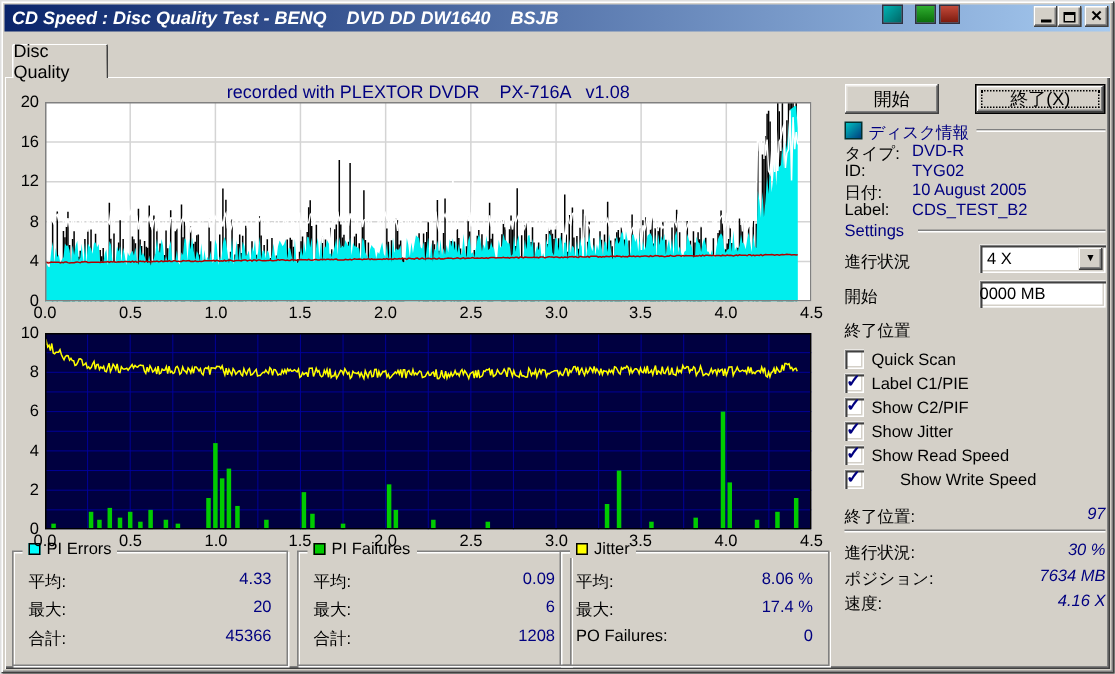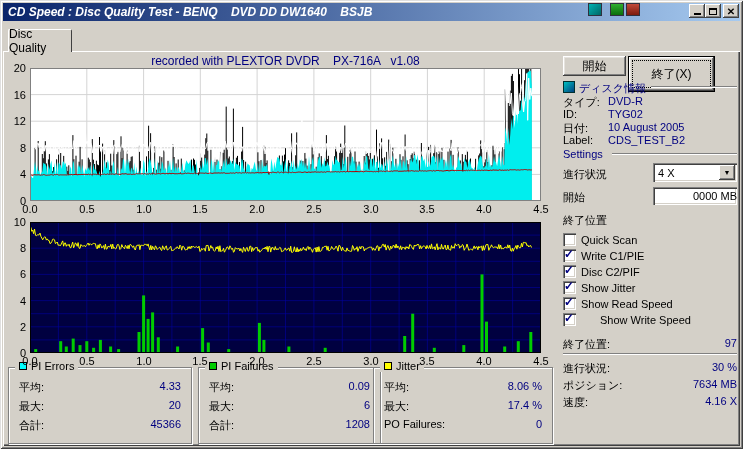--- a/index.html
+++ b/index.html
@@ -25,28 +25,28 @@
     border-top-left-radius:2px;border-top-right-radius:2px;
     display:flex;align-items:center;justify-content:center;font-size:12px;color:#000;cursor:pointer;}
   .page{position:absolute;left:3px;top:51px;width:737px;height:395px;background:#d4d0c8;
     box-shadow: inset 1px 1px 0 #ffffff, inset -1px -1px 0 #404040, inset -2px -2px 0 #808080;}
   .chart-header{position:absolute;left:30px;top:54px;width:511px;text-align:center;font-size:12px;color:#000080;white-space:pre;}
   .plot{position:absolute;}
   .ytick{position:absolute;font-size:11px;color:#000;text-align:right;}
   .xtick{position:absolute;font-size:11px;color:#000;width:30px;text-align:center;}
   .lbl{position:absolute;font-size:11px;color:#000;white-space:nowrap;}
   .val{position:absolute;font-size:11px;color:#000080;white-space:nowrap;}
-  .valr{position:absolute;right:6px;font-size:11px;color:#000080;white-space:nowrap;}
+  .valr{position:absolute;right:6px;font-size:11px;color:#000080;white-space:nowrap;font-style:italic;}
   .bluehdr{position:absolute;font-size:11px;color:#000080;white-space:nowrap;}
   .hdrline{position:absolute;height:2px;border-top:1px solid #808080;border-bottom:1px solid #ffffff;}
   .btn{position:absolute;background:#d4d0c8;font-size:12px;color:#000;display:flex;align-items:center;justify-content:center;cursor:pointer;
     box-shadow: inset -1px -1px 0 #404040, inset 1px 1px 0 #ffffff, inset -2px -2px 0 #808080, inset 2px 2px 0 #e6e3de;}
   .btn.default{border:1px solid #000000;}
   .focusring{position:absolute;left:3px;top:3px;right:3px;bottom:3px;border:1px dotted #000;}
-  .field{position:absolute;background:#ffffff;font-size:11px;color:#000;display:flex;align-items:center;justify-content:flex-end;
+  .field{position:absolute;background:#ffffff;font-size:11px;color:#000;display:flex;align-items:center;justify-content:flex-start;
     box-shadow: inset 1px 1px 0 #808080, inset 2px 2px 0 #404040, inset -1px -1px 0 #ffffff, inset -2px -2px 0 #d4d0c8;cursor:text;}
   .combo{position:absolute;background:#ffffff;font-size:11px;color:#000;display:flex;align-items:center;
     box-shadow: inset 1px 1px 0 #808080, inset 2px 2px 0 #404040, inset -1px -1px 0 #ffffff, inset -2px -2px 0 #d4d0c8;cursor:pointer;}
   .combo-val{padding-left:5px;}
   .combo-btn{position:absolute;right:2px;top:2px;bottom:2px;width:16px;background:#d4d0c8;display:flex;align-items:center;justify-content:center;
     box-shadow: inset -1px -1px 0 #404040, inset 1px 1px 0 #ffffff, inset -2px -2px 0 #808080;}
   .combo-btn .arrow{font-size:7px;color:#000;line-height:1;}
   .cb{position:absolute;width:13px;height:13px;background:#ffffff;cursor:pointer;
     box-shadow: inset 1px 1px 0 #808080, inset 2px 2px 0 #404040, inset -1px -1px 0 #ffffff, inset -2px -2px 0 #d4d0c8;}
   .chk{position:absolute;left:1px;top:-2px;font-size:12px;font-weight:bold;color:#000080;}
@@ -424,21 +424,21 @@
       <rect x="473.2" y="124.5" width="3" height="6.5" fill="#00cc00"></rect>
       <rect x="486.8" y="119.2" width="3" height="11.8" fill="#00cc00"></rect>
       <rect x="499.3" y="110.0" width="3" height="21.0" fill="#00cc00"></rect>
       <polyline points="0.0,8.6 0.9,5.6 1.8,9.3 2.7,8.1 3.6,11.7 4.5,7.0 5.5,13.3 6.4,13.8 7.3,12.8 8.2,12.9 9.1,12.8 10.0,11.1 10.9,14.3 11.8,16.2 12.7,17.8 13.6,15.7 14.5,15.0 15.4,15.1 16.4,18.1 17.3,16.9 18.2,18.4 19.1,18.5 20.0,21.6 20.9,21.2 21.8,19.6 22.7,17.3 23.6,17.2 24.5,17.8 25.4,21.6 26.3,21.0 27.3,20.0 28.2,23.4 29.1,22.6 30.0,23.9 30.9,22.9 31.8,20.5 32.7,18.9 33.6,24.2 34.5,21.1 35.4,20.9 36.3,24.3 37.2,22.6 38.2,23.6 39.1,22.2 40.0,25.5 40.9,25.8 41.8,22.8 42.7,20.1 43.6,25.8 44.5,23.8 45.4,20.8 46.3,22.1 47.2,24.3 48.1,20.6 49.1,26.1 50.0,26.4 50.9,22.5 51.8,23.8 52.7,24.1 53.6,23.9 54.5,23.5 55.4,24.8 56.3,23.5 57.2,22.3 58.1,21.0 59.0,23.3 60.0,21.6 60.9,22.5 61.8,22.8 62.7,21.7 63.6,21.4 64.5,21.6 65.4,21.7 66.3,25.4 67.2,26.9 68.1,22.8 69.0,26.1 70.0,21.9 70.9,23.5 71.8,26.0 72.7,25.2 73.6,23.6 74.5,27.3 75.4,22.1 76.3,27.2 77.2,26.7 78.1,24.1 79.0,24.9 79.9,24.9 80.9,22.4 81.8,27.0 82.7,22.1 83.6,26.3 84.5,25.5 85.4,27.0 86.3,26.4 87.2,22.9 88.1,22.2 89.0,23.8 89.9,27.5 90.8,26.6 91.8,22.6 92.7,25.0 93.6,25.5 94.5,26.8 95.4,23.3 96.3,24.5 97.2,26.6 98.1,23.3 99.0,26.8 99.9,22.6 100.8,22.6 101.7,23.8 102.7,25.4 103.6,23.8 104.5,27.0 105.4,28.0 106.3,23.9 107.2,23.1 108.1,23.8 109.0,22.6 109.9,27.7 110.8,23.2 111.7,23.3 112.6,23.4 113.6,23.7 114.5,22.2 115.4,22.4 116.3,22.3 117.2,23.8 118.1,21.9 119.0,25.3 119.9,27.9 120.8,23.4 121.7,27.9 122.6,24.3 123.5,26.1 124.5,27.9 125.4,23.8 126.3,25.1 127.2,27.5 128.1,26.5 129.0,25.5 129.9,25.2 130.8,27.7 131.7,28.5 132.6,23.8 133.5,26.1 134.4,27.7 135.4,24.8 136.3,23.8 137.2,28.0 138.1,27.7 139.0,26.7 139.9,25.4 140.8,24.3 141.7,28.7 142.6,28.4 143.5,28.3 144.4,27.1 145.4,26.2 146.3,26.4 147.2,24.7 148.1,26.1 149.0,27.0 149.9,23.1 150.8,24.2 151.7,28.2 152.6,24.3 153.5,24.4 154.4,26.0 155.3,28.1 156.3,27.4 157.2,27.8 158.1,24.7 159.0,26.7 159.9,24.5 160.8,26.7 161.7,24.0 162.6,25.3 163.5,24.3 164.4,25.4 165.3,25.3 166.2,24.5 167.2,25.3 168.1,25.9 169.0,24.1 169.9,29.6 170.8,28.8 171.7,26.4 172.6,27.7 173.5,26.8 174.4,26.5 175.3,29.2 176.2,23.5 177.1,23.5 178.1,23.4 179.0,29.0 179.9,26.5 180.8,23.5 181.7,25.9 182.6,25.1 183.5,28.3 184.4,29.2 185.3,28.5 186.2,24.9 187.1,27.0 188.0,24.3 189.0,29.5 189.9,23.7 190.8,29.7 191.7,28.7 192.6,28.7 193.5,26.2 194.4,30.2 195.3,28.6 196.2,26.8 197.1,24.9 198.0,25.4 198.9,27.5 199.9,23.8 200.8,25.5 201.7,27.4 202.6,26.3 203.5,30.3 204.4,29.2 205.3,25.6 206.2,26.6 207.1,26.7 208.0,27.1 208.9,26.1 209.9,29.0 210.8,26.5 211.7,28.6 212.6,30.4 213.5,25.2 214.4,27.4 215.3,29.5 216.2,26.2 217.1,25.3 218.0,29.2 218.9,28.8 219.8,24.3 220.8,24.2 221.7,29.7 222.6,25.6 223.5,28.5 224.4,27.2 225.3,25.6 226.2,25.8 227.1,25.2 228.0,29.2 228.9,27.5 229.8,30.2 230.7,29.4 231.7,28.0 232.6,27.1 233.5,26.0 234.4,27.0 235.3,25.0 236.2,27.4 237.1,24.3 238.0,29.7 238.9,24.5 239.8,24.5 240.7,30.1 241.6,26.0 242.6,25.0 243.5,27.4 244.4,27.9 245.3,24.5 246.2,27.8 247.1,26.6 248.0,27.8 248.9,26.5 249.8,25.3 250.7,25.9 251.6,29.7 252.5,29.3 253.5,28.9 254.4,27.3 255.3,25.9 256.2,28.2 257.1,28.0 258.0,26.5 258.9,26.1 259.8,29.2 260.7,24.2 261.6,30.3 262.5,30.4 263.4,29.3 264.4,24.8 265.3,29.0 266.2,30.0 267.1,25.5 268.0,30.0 268.9,27.3 269.8,29.2 270.7,26.4 271.6,28.7 272.5,27.6 273.4,25.1 274.4,27.7 275.3,26.9 276.2,28.7 277.1,25.6 278.0,24.4 278.9,27.5 279.8,25.1 280.7,26.5 281.6,28.0 282.5,30.3 283.4,27.3 284.3,26.5 285.3,25.8 286.2,30.1 287.1,25.0 288.0,29.8 288.9,24.6 289.8,29.6 290.7,29.1 291.6,28.5 292.5,25.3 293.4,25.6 294.3,24.4 295.2,24.6 296.2,23.9 297.1,28.2 298.0,24.3 298.9,29.0 299.8,28.4 300.7,27.4 301.6,24.5 302.5,26.0 303.4,27.3 304.3,27.3 305.2,25.9 306.1,24.1 307.1,25.9 308.0,29.2 308.9,23.4 309.8,23.6 310.7,25.9 311.6,28.8 312.5,25.1 313.4,27.8 314.3,28.6 315.2,28.8 316.1,29.5 317.0,25.9 318.0,28.6 318.9,28.5 319.8,29.1 320.7,29.4 321.6,29.2 322.5,23.5 323.4,25.1 324.3,28.3 325.2,26.5 326.1,27.4 327.0,24.7 327.9,29.4 328.9,26.4 329.8,24.5 330.7,27.0 331.6,24.5 332.5,24.7 333.4,24.9 334.3,29.0 335.2,26.9 336.1,27.2 337.0,26.5 337.9,25.9 338.8,25.6 339.8,25.1 340.7,25.2 341.6,25.1 342.5,28.3 343.4,25.9 344.3,27.8 345.2,28.3 346.1,26.1 347.0,23.7 347.9,24.1 348.8,28.8 349.8,24.9 350.7,26.2 351.6,24.5 352.5,22.4 353.4,22.3 354.3,25.1 355.2,22.5 356.1,28.1 357.0,25.0 357.9,23.5 358.8,26.3 359.7,28.2 360.7,24.0 361.6,26.7 362.5,25.5 363.4,23.0 364.3,24.1 365.2,26.1 366.1,22.2 367.0,26.0 367.9,23.9 368.8,25.5 369.7,27.4 370.6,23.8 371.6,27.7 372.5,25.2 373.4,25.5 374.3,25.5 375.2,27.4 376.1,24.6 377.0,26.2 377.9,24.8 378.8,27.0 379.7,22.5 380.6,22.9 381.5,24.4 382.5,26.6 383.4,27.4 384.3,23.1 385.2,24.2 386.1,23.0 387.0,23.4 387.9,22.0 388.8,23.1 389.7,26.9 390.6,23.7 391.5,26.6 392.4,25.2 393.4,23.9 394.3,23.9 395.2,24.8 396.1,27.0 397.0,23.4 397.9,26.0 398.8,26.4 399.7,23.5 400.6,26.9 401.5,21.9 402.4,26.7 403.3,26.3 404.3,24.8 405.2,27.8 406.1,24.5 407.0,21.7 407.9,27.9 408.8,25.2 409.7,26.0 410.6,27.2 411.5,22.4 412.4,26.6 413.3,27.0 414.3,24.6 415.2,23.0 416.1,27.7 417.0,27.3 417.9,23.1 418.8,27.4 419.7,27.7 420.6,28.2 421.5,23.5 422.4,26.2 423.3,24.8 424.2,26.3 425.2,21.7 426.1,23.6 427.0,23.5 427.9,22.4 428.8,22.6 429.7,26.2 430.6,24.4 431.5,24.8 432.4,22.5 433.3,23.4 434.2,28.3 435.1,26.5 436.1,25.4 437.0,22.1 437.9,25.0 438.8,28.4 439.7,27.8 440.6,26.9 441.5,27.4 442.4,28.2 443.3,26.2 444.2,23.9 445.1,26.7 446.0,25.0 447.0,24.7 447.9,27.8 448.8,24.3 449.7,25.9 450.6,24.6 451.5,24.2 452.4,28.6 453.3,23.7 454.2,28.2 455.1,25.7 456.0,22.7 456.9,22.6 457.9,22.5 458.8,28.3 459.7,26.2 460.6,24.9 461.5,22.8 462.4,24.9 463.3,25.7 464.2,25.2 465.1,24.7 466.0,25.5 466.9,24.9 467.8,26.9 468.8,22.5 469.7,26.8 470.6,23.0 471.5,26.9 472.4,26.2 473.3,27.1 474.2,25.7 475.1,25.2 476.0,25.1 476.9,26.3 477.8,22.8 478.8,26.0 479.7,23.1 480.6,28.6 481.5,29.3 482.4,26.0 483.3,29.2 484.2,26.4 485.1,25.8 486.0,23.5 486.9,27.2 487.8,23.1 488.7,24.7 489.7,26.0 490.6,25.7 491.5,21.3 492.4,25.0 493.3,20.4 494.2,20.4 495.1,21.1 496.0,20.5 496.9,23.7 497.8,23.0 498.7,25.0 499.6,23.9 500.6,23.5 501.5,25.5 " fill="none" stroke="#ffff00" stroke-width="1"></polyline>
       <rect x="0.5" y="0.5" width="510" height="130" fill="none" stroke="#000000"></rect>
     </svg>
 
   <div class="btn" style="left:563px;top:56px;width:63px;height:20px">
     <span>開始</span>
   </div>
-  <div class="btn default" style="left:628px;top:56px;width:87px;height:36px">
+  <div class="btn default" style="left:650px;top:56px;width:87px;height:20px">
     <span class="focusring"></span>
     <span>終了(X)</span>
   </div>
 
   <span class="si-icon"></span>
   <span class="bluehdr" style="left:579px;top:81px">ディスク情報</span>
   <div class="hdrline" style="left:651px;top:86px;width:86px"></div>
 
   <span class="lbl" style="left:563px;top:95px">タイプ:</span>
   <span class="val" style="left:608px;top:95px">DVD-R</span>
@@ -466,25 +466,25 @@
   </div>
   <span class="lbl" style="left:563px;top:213px">終了位置</span>
 
   <span class="cb" style="left:563px;top:233px">
       <span class="chk"></span>
     </span>
   <span class="lbl" style="left:581px;top:234px">Quick Scan</span>
   <span class="cb" style="left:563px;top:249px">
       <span class="chk">✓</span>
     </span>
-  <span class="lbl" style="left:581px;top:250px">Write C1/PIE</span>
+  <span class="lbl" style="left:581px;top:250px">Label C1/PIE</span>
   <span class="cb" style="left:563px;top:265px">
       <span class="chk">✓</span>
     </span>
-  <span class="lbl" style="left:581px;top:266px">Disc C2/PIF</span>
+  <span class="lbl" style="left:581px;top:266px">Show C2/PIF</span>
   <span class="cb" style="left:563px;top:281px">
       <span class="chk">✓</span>
     </span>
   <span class="lbl" style="left:581px;top:282px">Show Jitter</span>
   <span class="cb" style="left:563px;top:297px">
       <span class="chk">✓</span>
     </span>
   <span class="lbl" style="left:581px;top:298px">Show Read Speed</span>
   <span class="cb" style="left:563px;top:313px">
       <span class="chk">✓</span>

